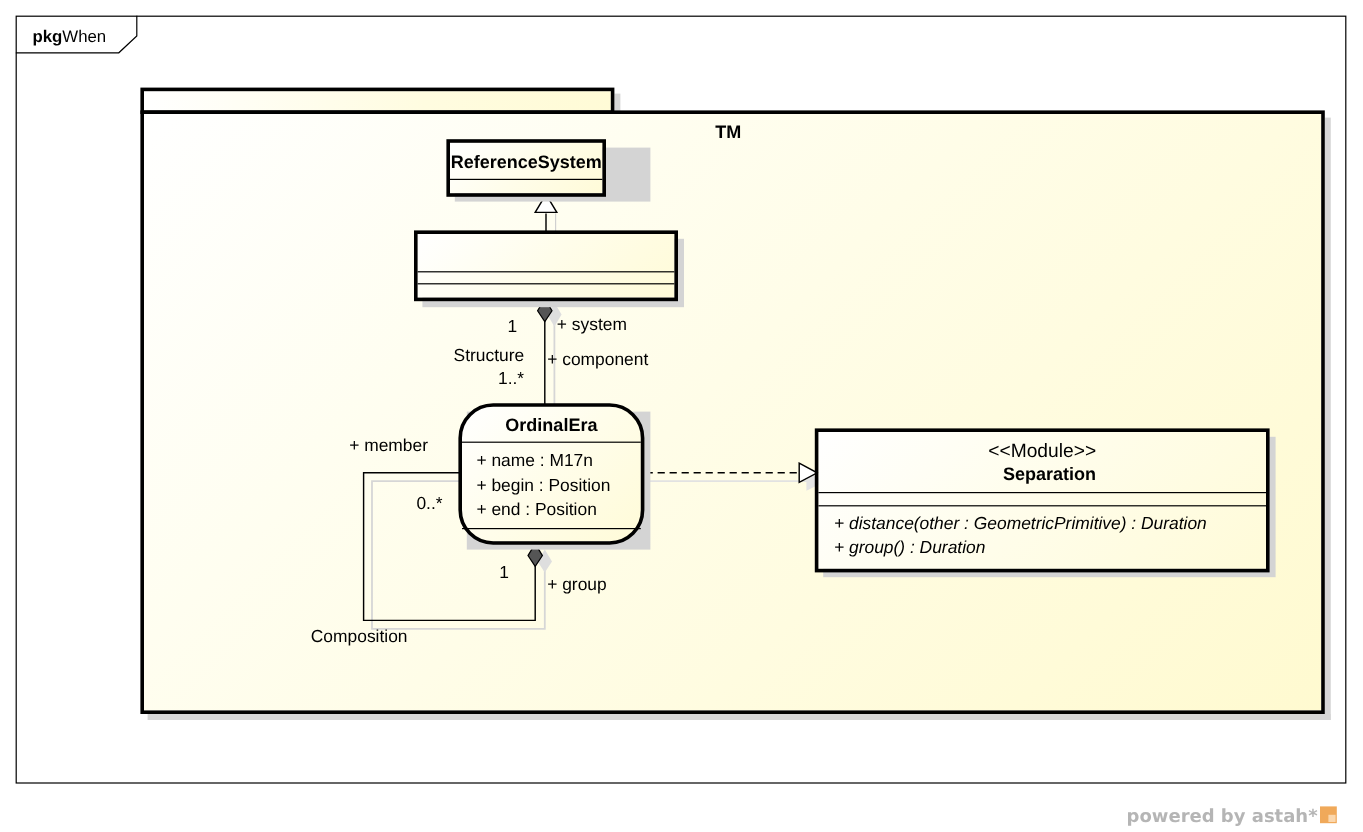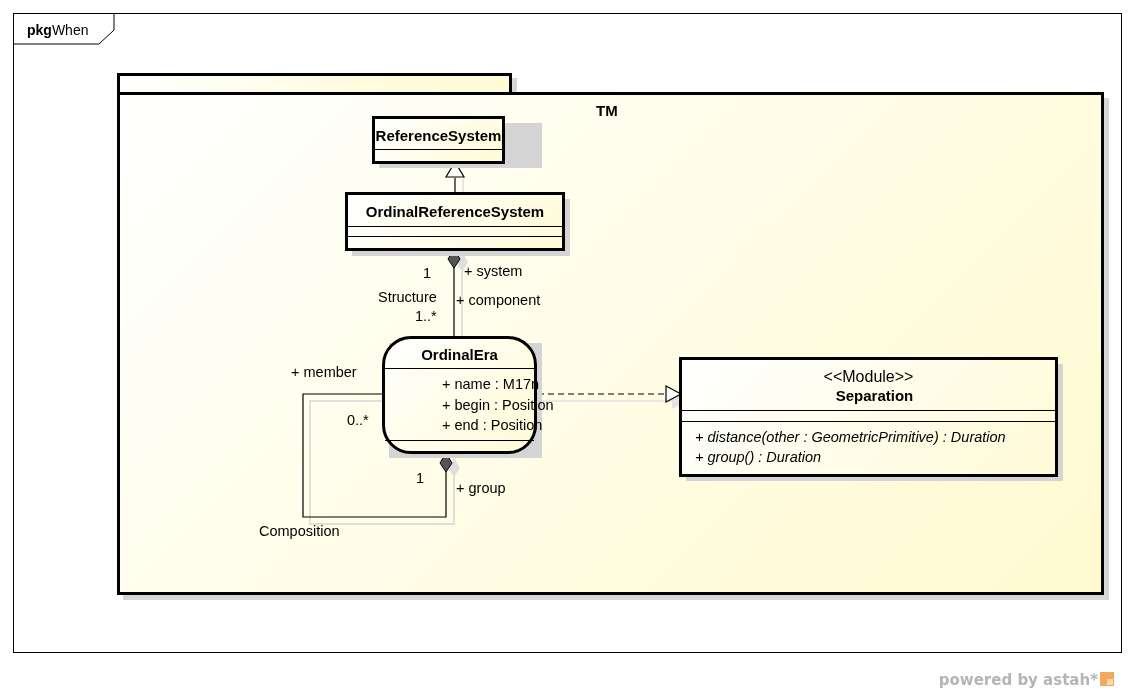--- a/index.html
+++ b/index.html
@@ -20,21 +20,21 @@
     .pkg-shadow-r { left: 1104px; top: 98px; width: 5px; height: 502px; background: #d6d6d6; }
     .pkg-shadow-b { left: 123px; top: 595px; width: 986px; height: 5px; background: #d6d6d6; }
     .pkg-name { left: 596px; top: 102px; font-size: 15px; font-weight: bold; font-family: "Liberation Sans", sans-serif; }
 
     .cls { position: absolute; border: 3px solid #000; box-sizing: border-box;
            background: linear-gradient(135deg, #ffffff 0%, #fffdea 50%, #fffbd8 100%);
            font-family: "Liberation Sans", sans-serif; }
     .shadow { position: absolute; background: #d4d4d4; }
     .cls-name { text-align: center; font-weight: bold; font-size: 15px; }
     .sep { position: absolute; left: 0; right: 0; border-top: 1px solid #000; }
-    .attr { position: absolute; font-size: 14.5px; white-space: nowrap; margin-left: 45px; }
+    .attr { position: absolute; font-size: 14.5px; white-space: nowrap; }
     .op { position: absolute; font-size: 14.5px; font-style: italic; white-space: nowrap; }
     .stereo { position: absolute; left: 0; right: 0; text-align: center; font-size: 16px; }
 
     .lbl { position: absolute; font-size: 14.5px; white-space: nowrap; font-family: "Liberation Sans", sans-serif; }
     svg.lines { position: absolute; left: 0; top: 0; }
 
     .powered { right: 22px; bottom: 4px; font-size: 15px; font-weight: bold; color: #b5b5b5; font-family: "DejaVu Sans", sans-serif; }
     .astah-logo { display: inline-block; width: 14px; height: 14px; background: #f0a95a; vertical-align: -1px; margin-left: 2px; position: relative; }
     .astah-logo:after { content: ""; position: absolute; right: 1px; bottom: 1px; width: 6px; height: 6px; background: #fbd7ad; }
   </style>
@@ -87,21 +87,20 @@
 </svg>
 
 <div class="shadow" style="left:379px; top:123px; width:163px; height:45px;"></div>
 <div class="cls" style="left:372px; top:116px; width:133px; height:48px;">
   <div class="cls-name" style="margin-top:8px;">ReferenceSystem</div>
   <div class="sep" style="top:30px;"></div>
 </div>
 
 <div class="shadow" style="left:352px; top:199px; width:218px; height:57px;"></div>
 <div class="cls" style="left:345px; top:192px; width:220px; height:59px;">
-  <div class="cls-name" style="margin-top:8px;">OrdinalReferenceSystem</div>
   <div class="sep" style="top:31px;"></div>
   <div class="sep" style="top:41px;"></div>
 </div>
 
 <div class="shadow" style="left:389px; top:343px; width:153px; height:115px;"></div>
 <div class="cls" style="left:382px; top:336px; width:155px; height:118px;border-radius:29px;">
   <div class="cls-name" style="margin-top:7px;">OrdinalEra</div>
   <div class="sep" style="top:29px;"></div>
   <div class="attr" style="left:12px; top:37px;">+ name : M17n</div>
   <div class="attr" style="left:12px; top:58px;">+ begin : Position</div>

